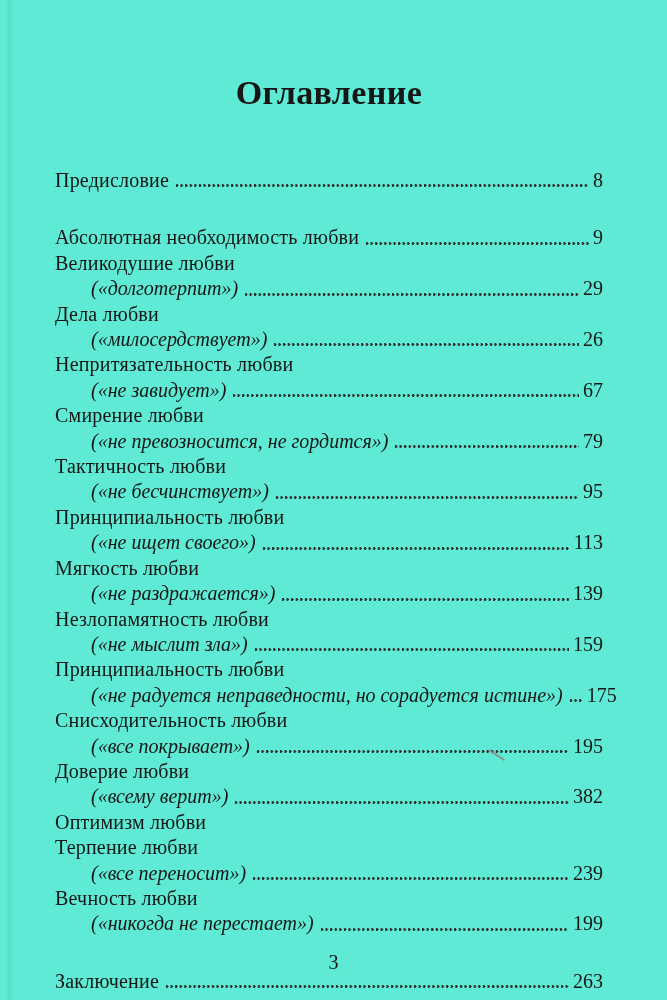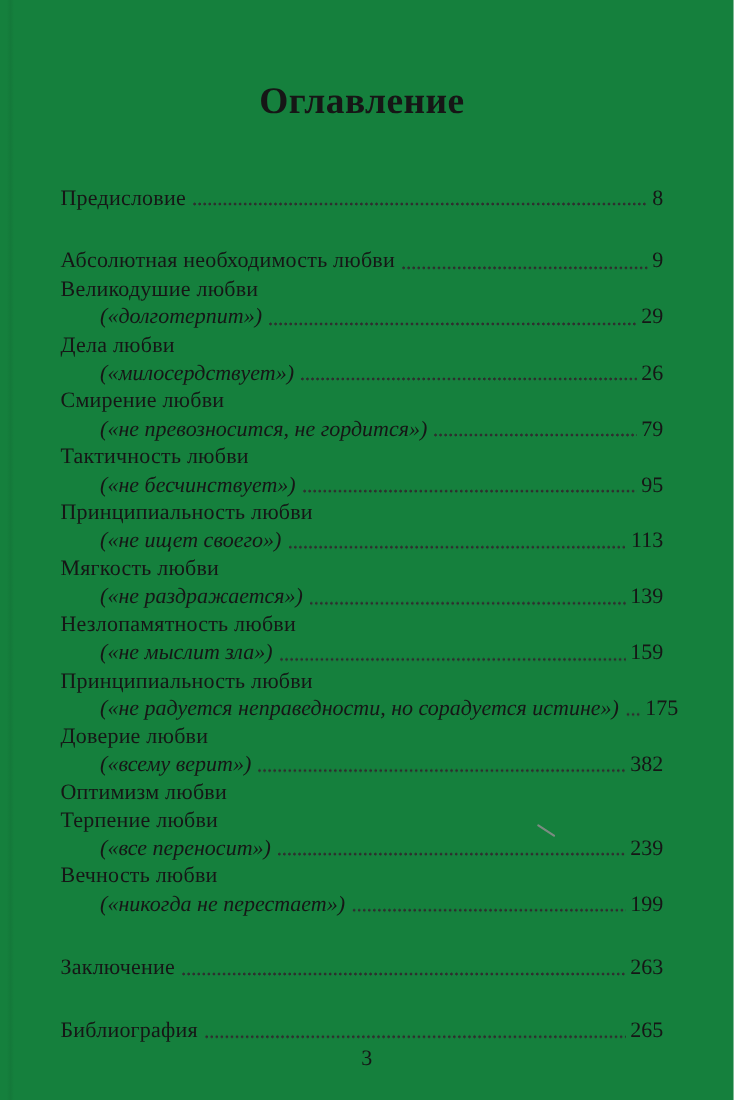--- a/index.html
+++ b/index.html
@@ -2,21 +2,21 @@
 <html><head>
 <meta charset="utf-8">
 <style>
   * { box-sizing: border-box; }
   html, body { margin: 0; padding: 0; background: #ffffff; }
 
   .page {
     position: relative;
     width: 667px;
     height: 1000px;
-    background: #15803d;
+    background: #5eead4;
     font-family: "Liberation Serif", serif;
     color: #161616;
     overflow: hidden;
   }
 
   
   .edge {
     position: absolute;
     left: 6px; top: 0; bottom: 0;
     width: 7px;
@@ -127,20 +127,28 @@
 
     <div class="chapter">
       <div class="chtitle">Дела любви</div>
       <div class="sub">
         <span class="subtxt">(«милосердствует»)</span>
         <span class="leader"></span>
         <span class="pg">26</span>
       </div>
     </div>
 
+    <div class="chapter">
+      <div class="chtitle">Непритязательность любви</div>
+      <div class="sub">
+        <span class="subtxt">(«не завидует»)</span>
+        <span class="leader"></span>
+        <span class="pg">67</span>
+      </div>
+    </div>
 
     <div class="chapter">
       <div class="chtitle">Смирение любви</div>
       <div class="sub">
         <span class="subtxt">(«не превозносится, не гордится»)</span>
         <span class="leader"></span>
         <span class="pg">79</span>
       </div>
     </div>
 
@@ -182,20 +190,28 @@
 
     <div class="chapter">
       <div class="chtitle">Принципиальность любви</div>
       <div class="sub">
         <span class="subtxt">(«не радуется неправедности, но сорадуется истине»)</span>
         <span class="leader"></span>
         <span class="pg">175</span>
       </div>
     </div>
 
+    <div class="chapter">
+      <div class="chtitle">Снисходительность любви</div>
+      <div class="sub">
+        <span class="subtxt">(«все покрывает»)</span>
+        <span class="leader"></span>
+        <span class="pg">195</span>
+      </div>
+    </div>
 
     <div class="chapter">
       <div class="chtitle">Доверие любви</div>
       <div class="sub">
         <span class="subtxt">(«всему верит»)</span>
         <span class="leader"></span>
         <span class="pg">382</span>
       </div>
     </div>
 

